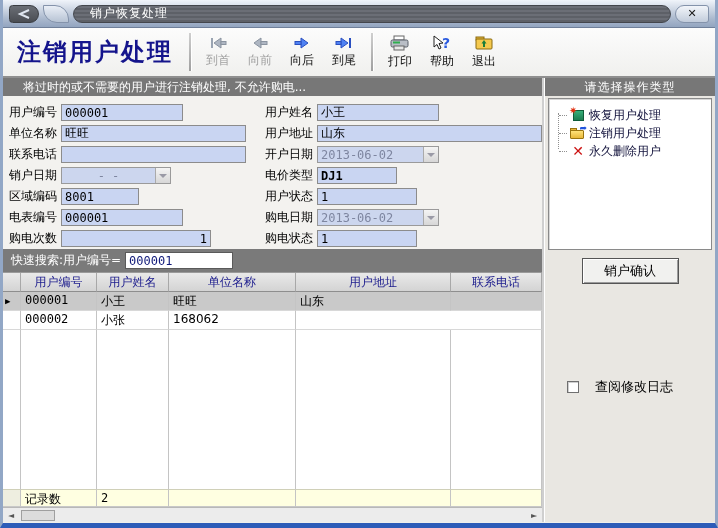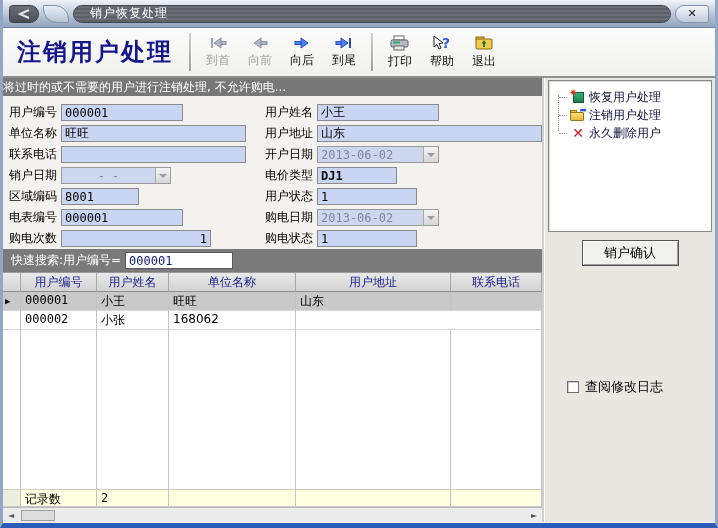--- a/index.html
+++ b/index.html
@@ -36,21 +36,21 @@
   .tool-btn svg { display:block; }
 
   
   .main { display:flex; height:444px; }
   .left-col { width:541px; display:flex; flex-direction:column; background:#f3f2ef;
     border-right:2px solid #cfcfcf; }
   .right-col { flex:1; background:#e9e7e2; display:flex; flex-direction:column; position:relative;
     border-left:1px solid #fff; }
 
   .infobar { height:18px; background:#777777; color:#ffffff; display:flex; align-items:center;
-    padding-left:0; white-space:nowrap; overflow:hidden; }
+    padding-left:20px; white-space:nowrap; overflow:hidden; }
 
   
   .form { display:flex; padding:6px 0 0 6px; height:153px; }
   .fcol-l { width:278px; } .fcol-r { flex:1; }
   .frow { display:flex; align-items:center; height:21px; }
   .flabel { width:52px; color:#000; white-space:nowrap; flex:none; }
   .field { height:17px; background:#c9d5f2; border:1px solid #8c8c8c;
     font-family:"DejaVu Sans Mono", monospace; font-size:12px; color:#000;
     padding:0 3px; line-height:15px; }
   input.field { outline:none; }
@@ -112,21 +112,21 @@
   .icon-restore .spark { position:absolute; left:-1px; top:-3px; color:#e03010; font-size:10px; font-weight:bold; }
   .icon-folder .body { position:absolute; left:0; top:4px; width:14px; height:9px;
     background:linear-gradient(#ffe27a,#e8b83a); border:1px solid #9a7410; border-radius:1px; }
   .icon-folder .tab { position:absolute; left:0; top:2px; width:7px; height:3px;
     background:#e8b83a; border:1px solid #9a7410; border-bottom:none; }
   .icon-folder .arr { position:absolute; right:-1px; top:-3px; color:#2255dd; font-size:9px; font-weight:bold; }
   .icon-x { color:#cc1111; font-weight:bold; font-size:14px; line-height:14px; text-align:center; }
   .confirm-btn { margin:8px auto 0; width:97px; height:26px; background:#f1f1ef;
     border:1px solid #555; box-shadow:inset 1px 1px 0 #ffffff, inset -1px -1px 0 #9c9c9c;
     font-size:13px; color:#000; cursor:pointer; display:block; font-family:"DejaVu Sans", sans-serif; }
-  .chk-row { position:absolute; left:22px; top:300px; display:flex; align-items:center; gap:6px; cursor:pointer; }
+  .chk-row { position:absolute; left:22px; top:300px; display:flex; align-items:center; gap:16px; cursor:pointer; }
   .chk-box { width:12px; height:12px; background:#fff; border:1px solid #707070;
     box-shadow:inset 1px 1px 0 #cfcfcf; }
   .chk-label { color:#000; font-size:13px; white-space:nowrap; }
 </style>
 </head>
 <body>
 
 <div class="window">
 
   <div class="titlebar">
@@ -345,20 +345,21 @@
 
       <div class="hscroll">
         <div class="sarrow">◄</div>
         <div class="sthumb"></div>
         <div class="strack"></div>
         <div class="sarrow">►</div>
       </div>
     </div>
 
     <div class="right-col">
+      <div class="panel-header">请选择操作类型</div>
 
       <div class="treebox">
         <div class="tree-vline"></div>
         <div class="tree-item">
           <span class="elbow"></span>
           <span class="ticon icon-restore">
             <span class="sheet"></span>
               <span class="spark">✷</span>
           </span>
           <span class="tlabel">恢复用户处理</span>

